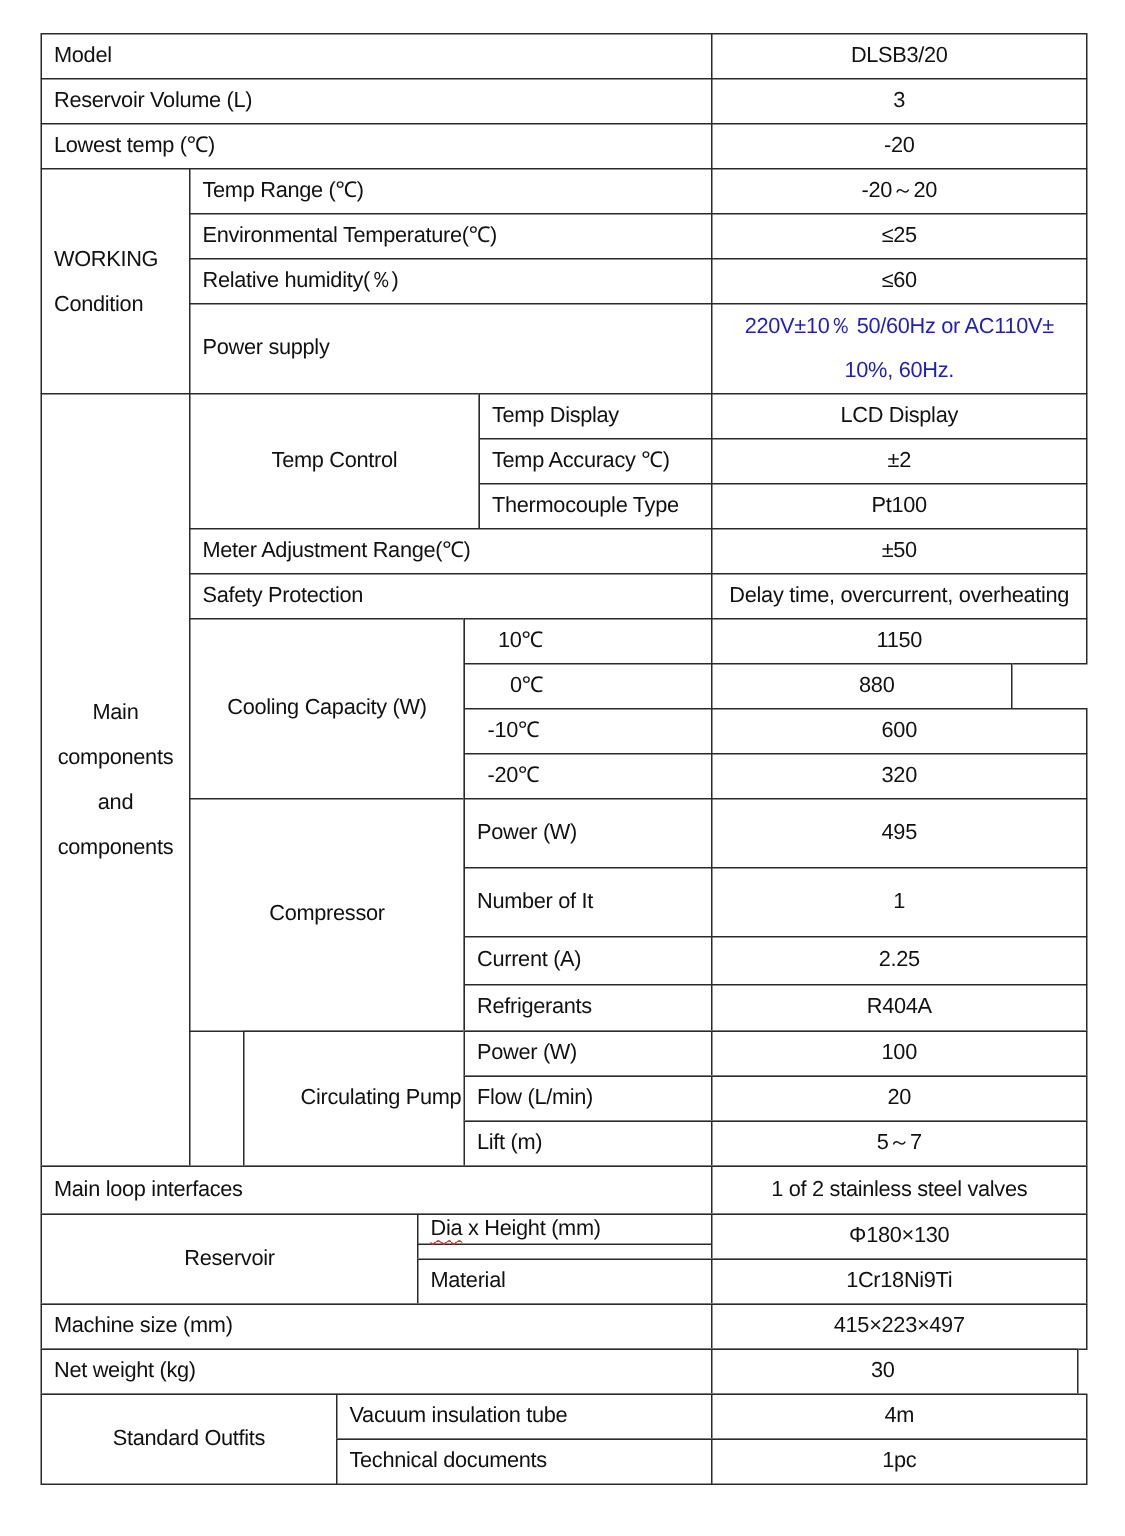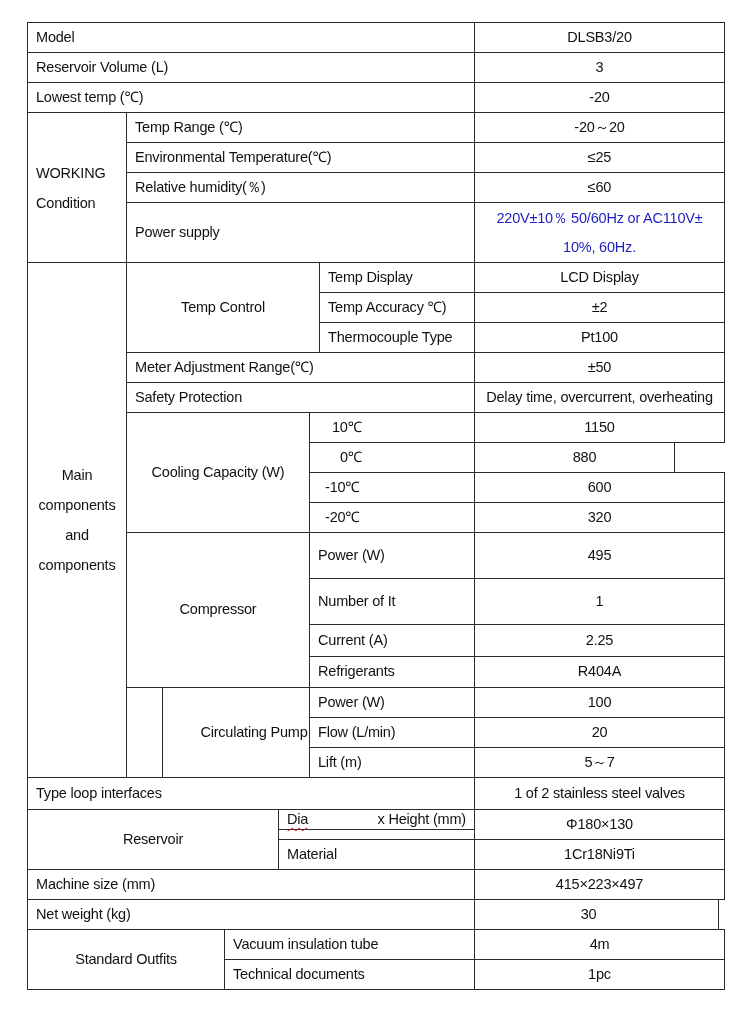--- a/index.html
+++ b/index.html
@@ -89,25 +89,25 @@
   <div class="c m" style="left:474px;top:656px;width:251px;height:32px;">R404A</div>
 
   <div class="c m" style="left:126px;top:687px;width:184px;height:91px;margin-left:36px;">Circulating Pump</div>
   <div class="c l" style="left:309px;top:687px;width:166px;height:31px;">Power (W)</div>
   <div class="c m" style="left:474px;top:687px;width:251px;height:31px;">100</div>
   <div class="c l" style="left:309px;top:717px;width:166px;height:31px;">Flow (L/min)</div>
   <div class="c m" style="left:474px;top:717px;width:251px;height:31px;">20</div>
   <div class="c l" style="left:309px;top:747px;width:166px;height:31px;">Lift (m)</div>
   <div class="c m" style="left:474px;top:747px;width:251px;height:31px;">5～7</div>
 
-  <div class="c l" style="left:27px;top:777px;width:448px;height:33px;">Type loop interfaces</div>
+  <div class="c l" style="left:27px;top:777px;width:448px;height:33px;">Main loop interfaces</div>
   <div class="c m" style="left:474px;top:777px;width:251px;height:33px;">1 of 2 stainless steel valves</div>
 
   <div class="c m" style="left:27px;top:809px;width:252px;height:61px;">Reservoir</div>
-  <div class="c l" style="left:278px;top:809px;width:197px;height:21px;justify-content:space-between;">
+  <div class="c l" style="left:278px;top:809px;width:197px;height:21px;">
     <span class="squig">Dia</span>
       <span style="white-space:pre;"> x Height (mm)</span>
   </div>
   <div class="c m" style="left:474px;top:809px;width:251px;height:31px;">Φ180×130</div>
   <div class="c l" style="left:278px;top:839px;width:197px;height:31px;">Material</div>
   <div class="c m" style="left:474px;top:839px;width:251px;height:31px;">1Cr18Ni9Ti</div>
 
   <div class="c l" style="left:27px;top:869px;width:448px;height:31px;">Machine size (mm)</div>
   <div class="c m" style="left:474px;top:869px;width:251px;height:31px;">415×223×497</div>
 

